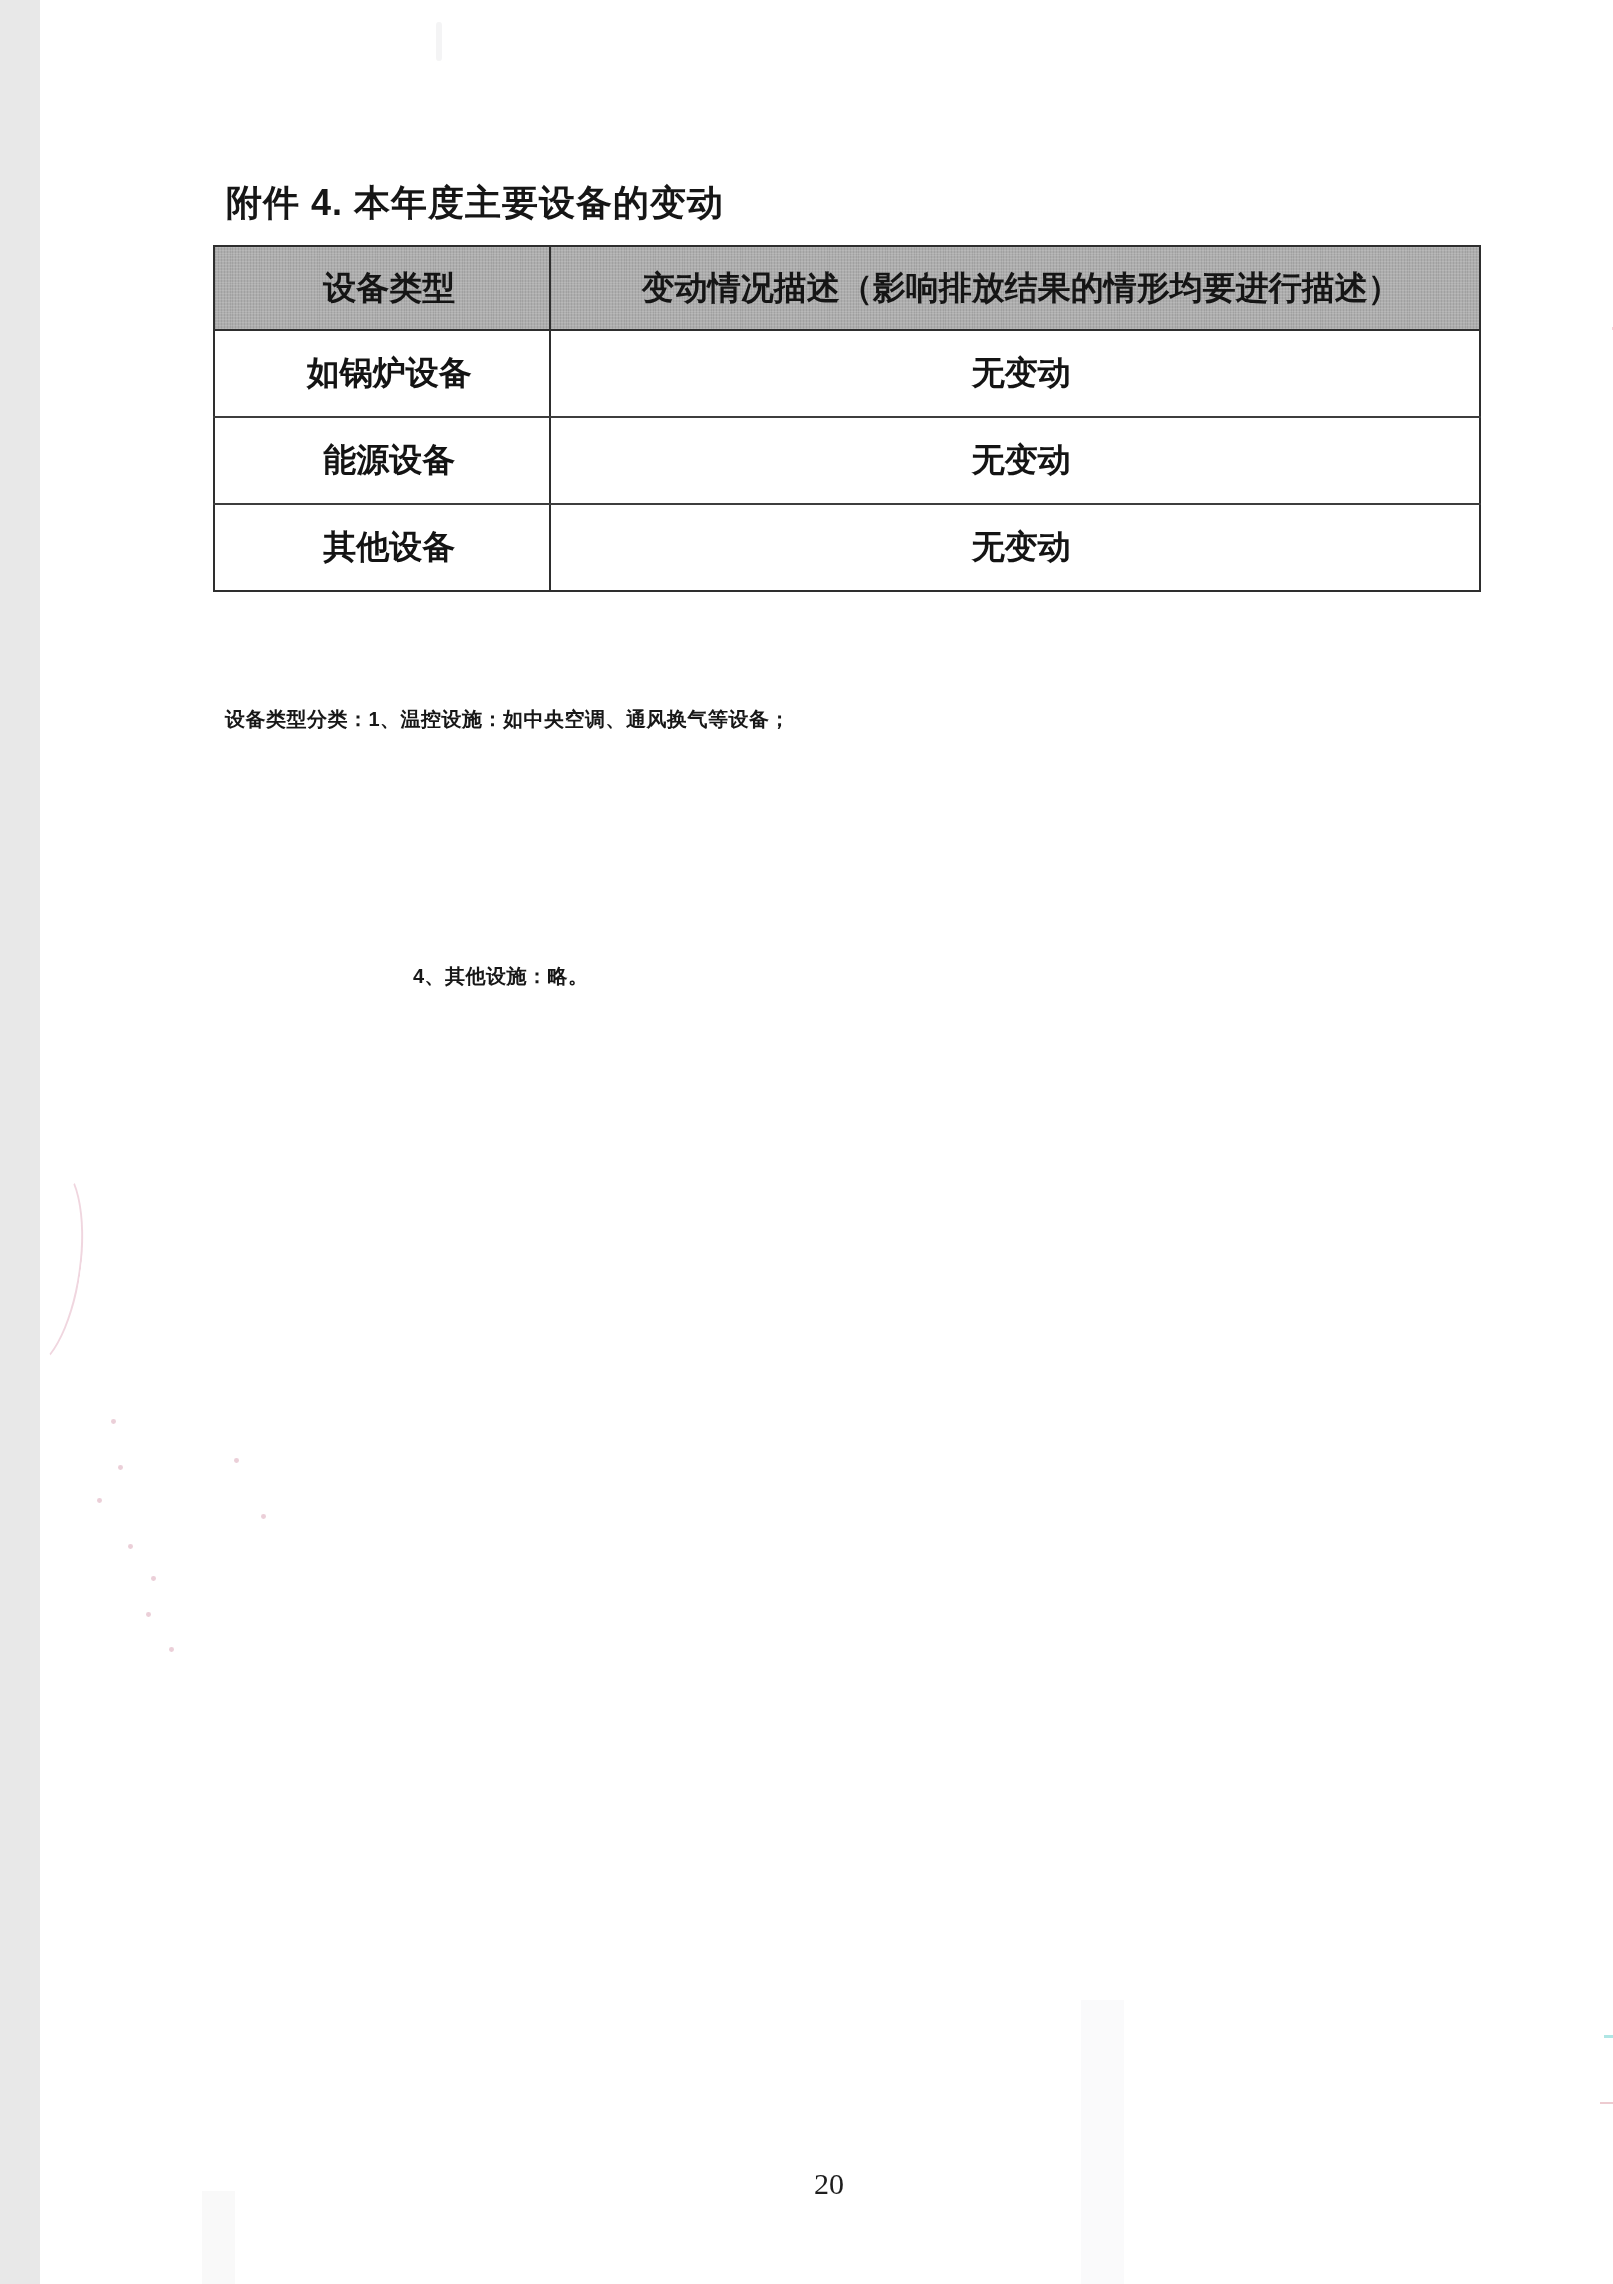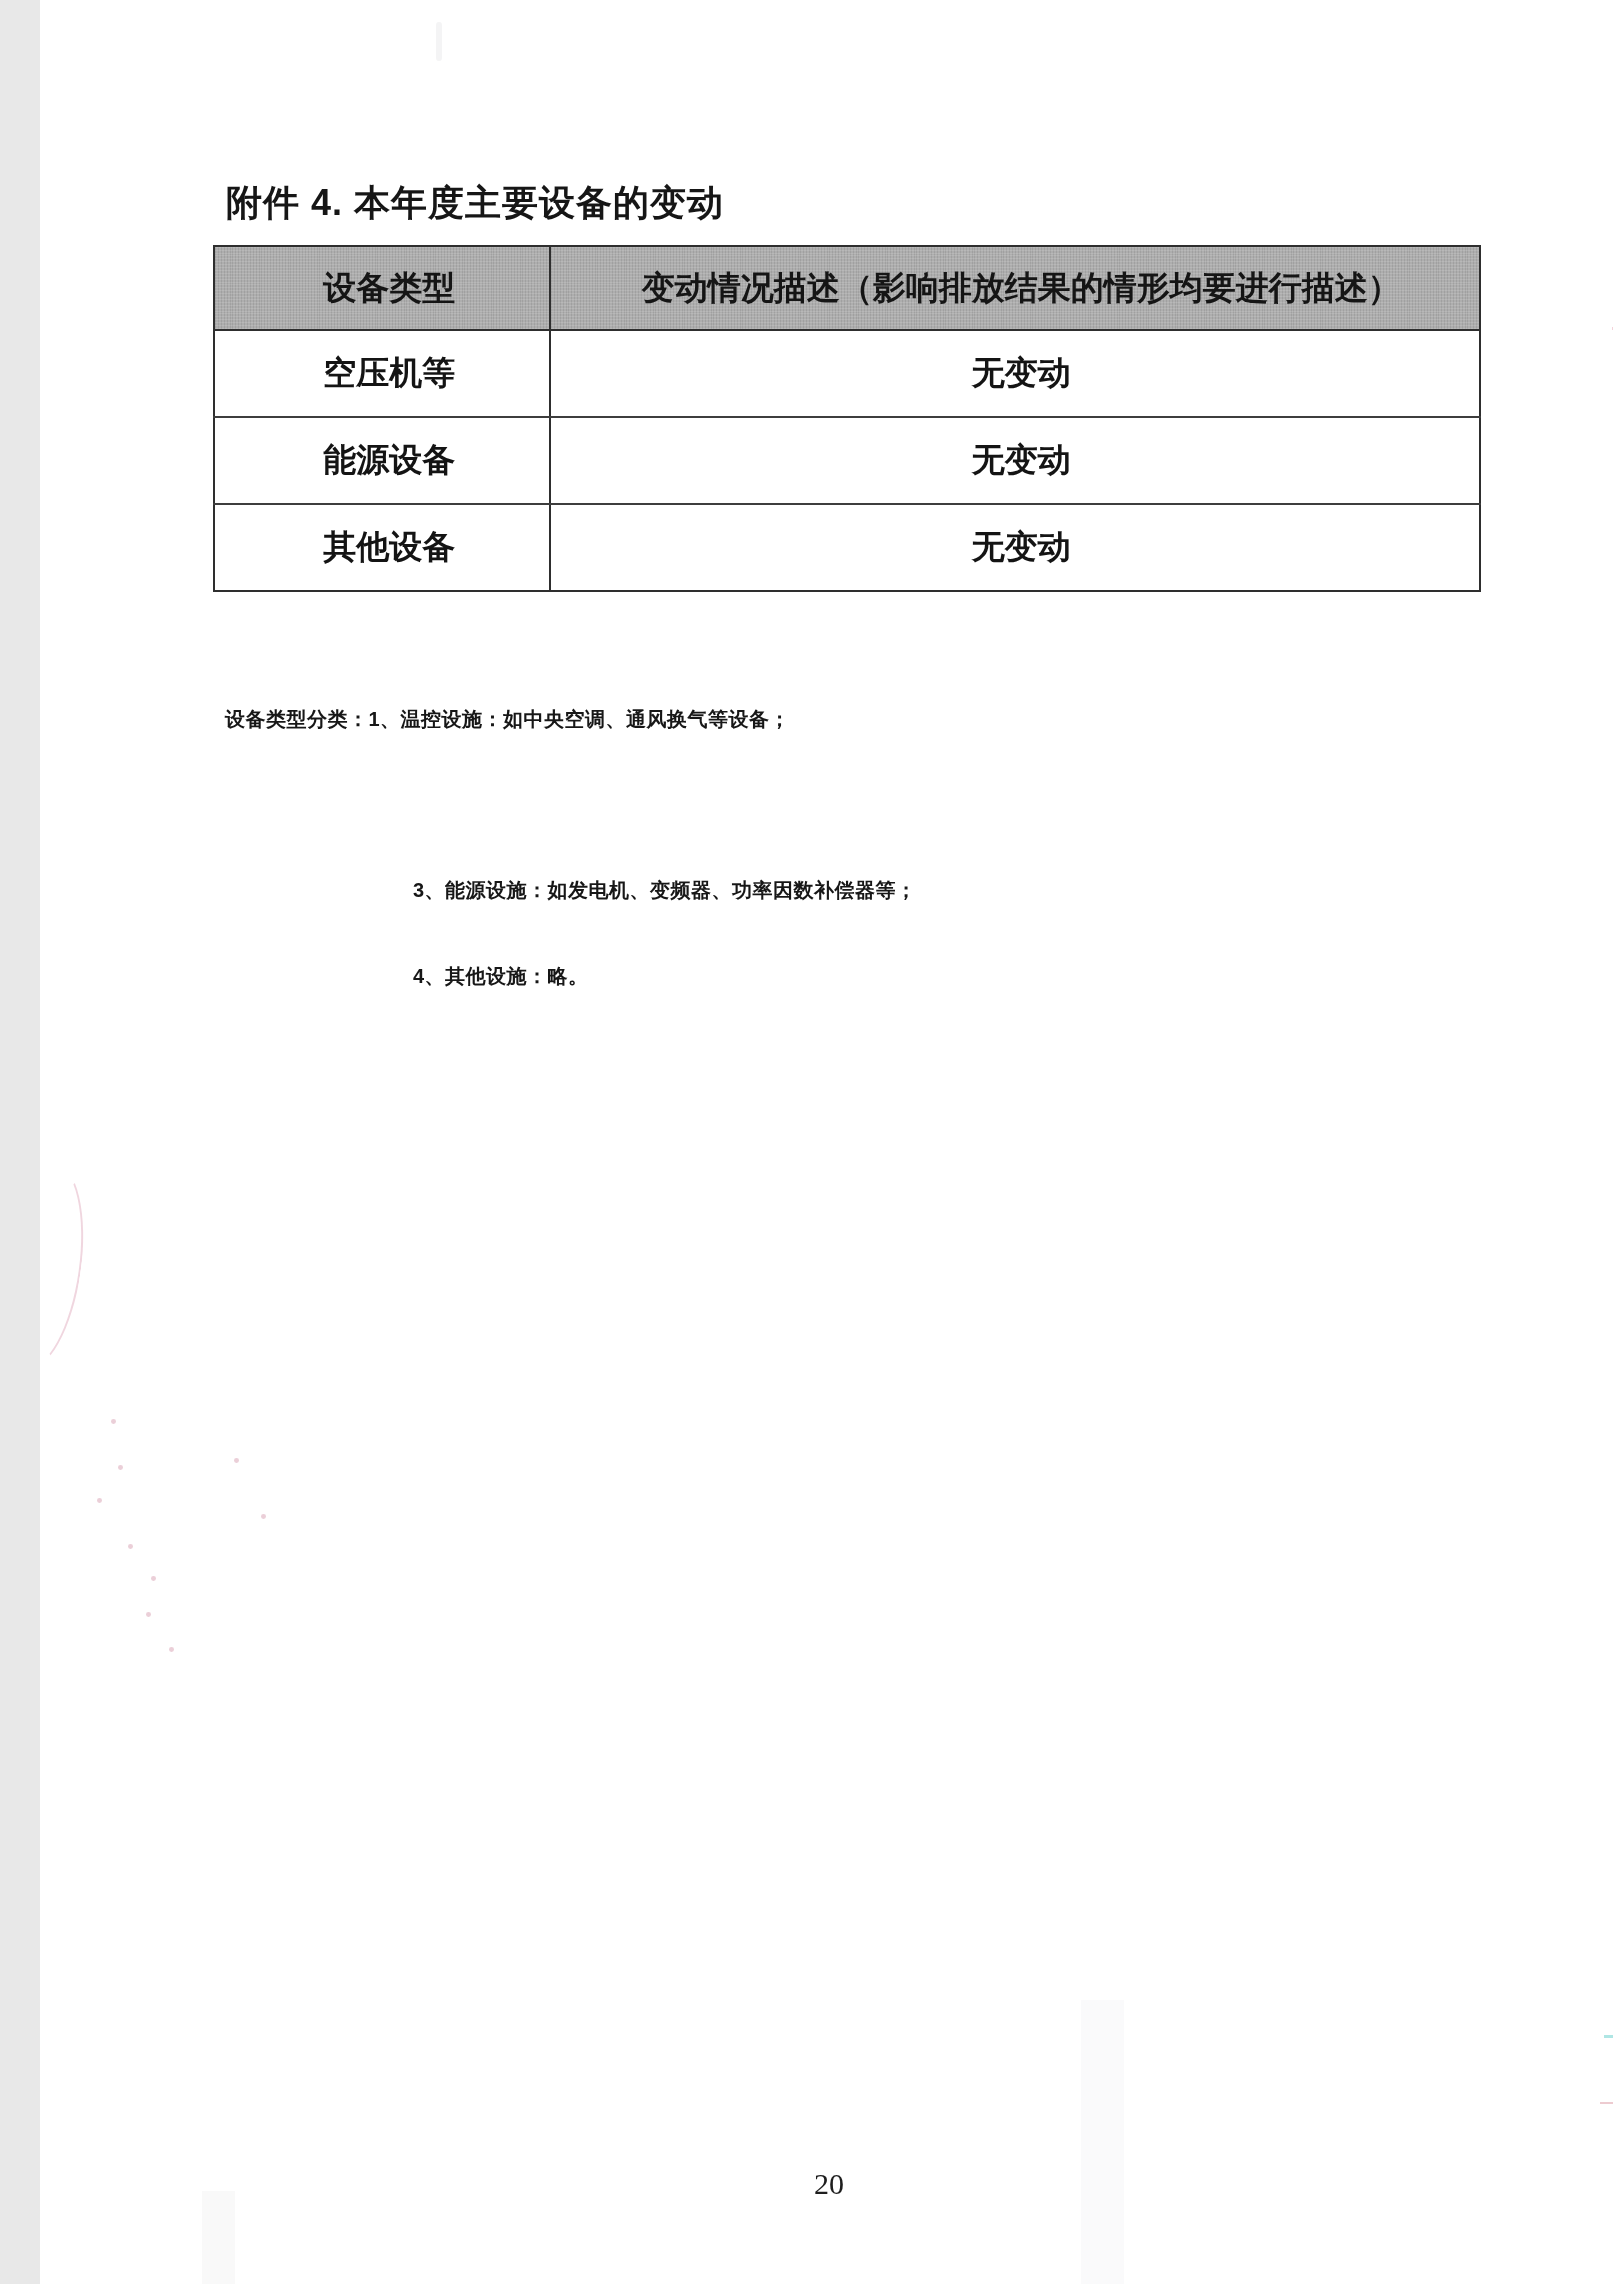--- a/index.html
+++ b/index.html
@@ -148,38 +148,37 @@
         <col class="c2">
       </colgroup>
     <thead>
       <tr>
         <th class="cell-pad1">设备类型</th>
         <th class="cell-pad2">变动情况描述（影响排放结果的情形均要进行描述）</th>
       </tr>
     </thead>
     <tbody>
       <tr>
-        <td class="cell-pad1">空压机等</td>
+        <td class="cell-pad1">如锅炉设备</td>
         <td class="cell-pad2">无变动</td>
       </tr>
       <tr>
         <td class="cell-pad1">能源设备</td>
         <td class="cell-pad2">无变动</td>
       </tr>
       <tr>
         <td class="cell-pad1">其他设备</td>
         <td class="cell-pad2">无变动</td>
       </tr>
     </tbody>
   </table>
 
   <div class="note-line note-1">
     <span>设备类型分类：</span><span>1、温控设施：如中央空调、通风换气等设备；</span>
   </div>
-  <div class="note-line note-3">3、能源设施：如发电机、变频器、功率因数补偿器等；</div>
   <div class="note-line note-4">4、其他设施：略。</div>
 
   <div class="page-number">20</div>
 
   <div class="artifact a-vline"></div>
   <div class="artifact a-tick-cyan"></div>
   <div class="artifact a-tick-pink"></div>
   <div class="artifact a-pink-dash"></div>
   <div class="artifact a-arc"></div>
   <div class="artifact a-speck s1"></div>

